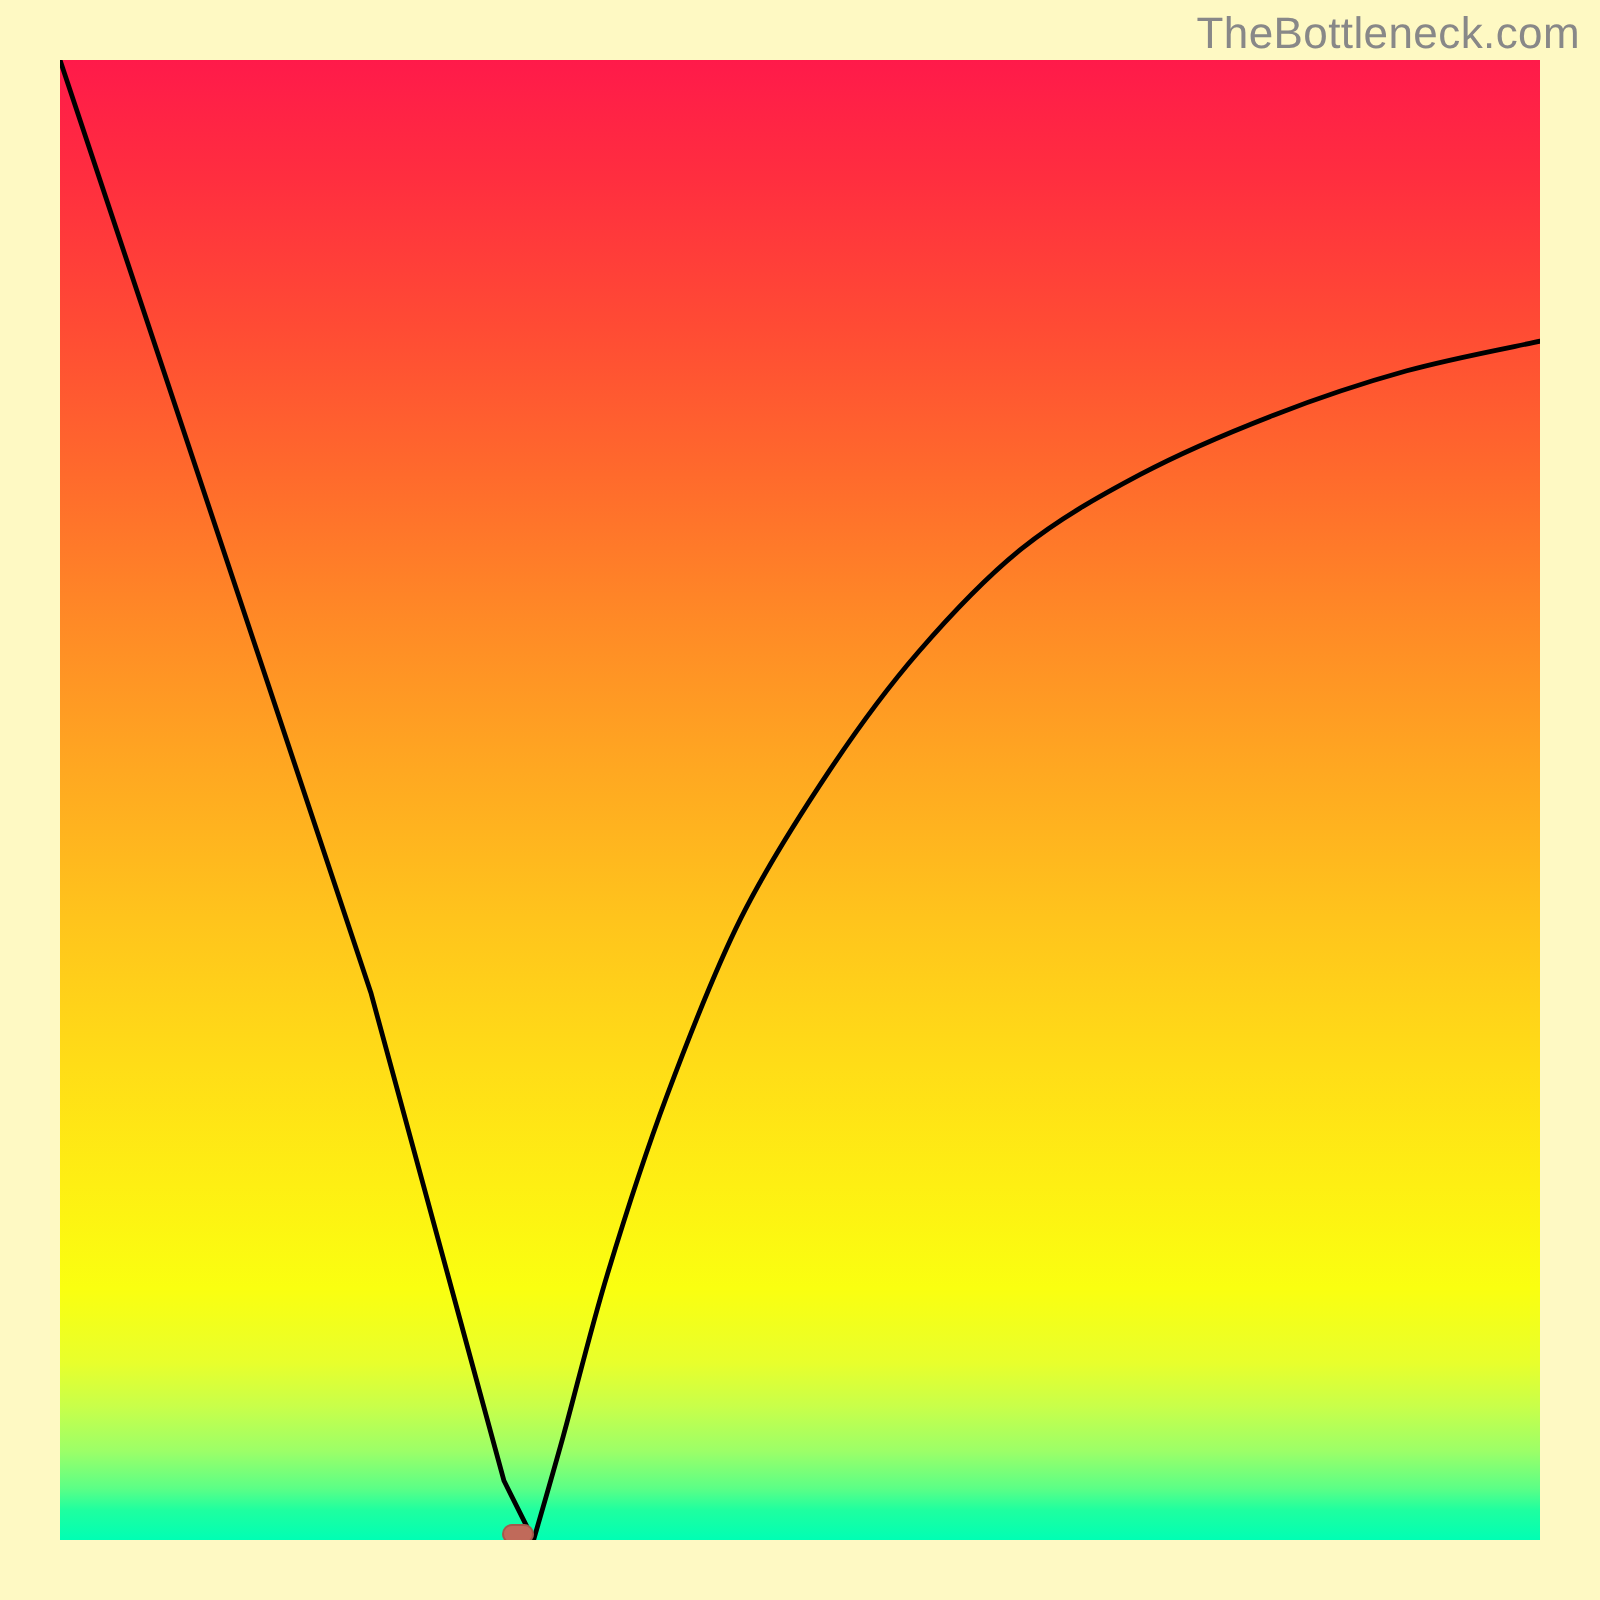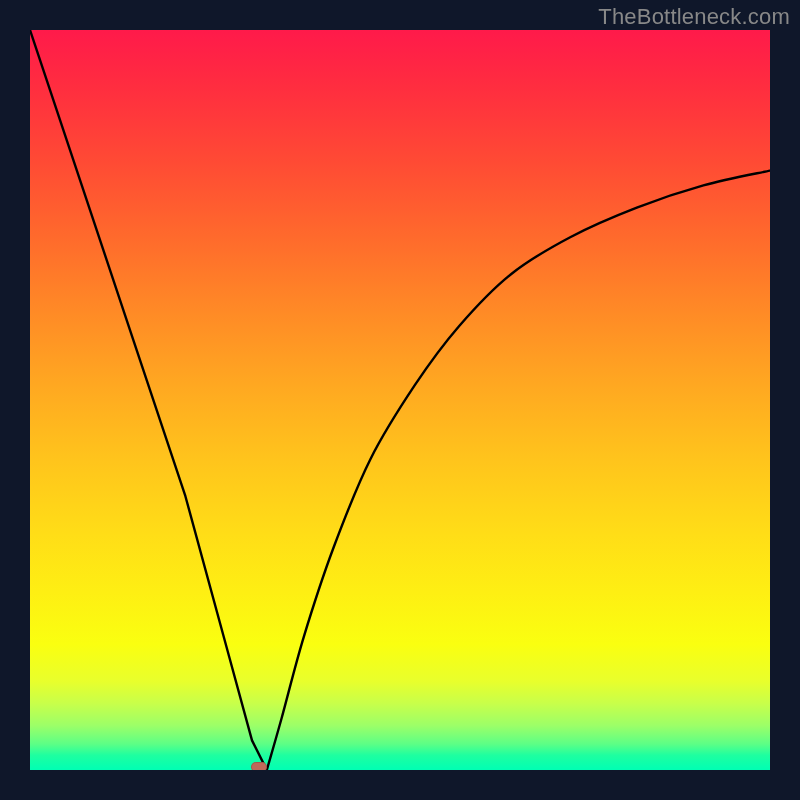--- a/index.html
+++ b/index.html
@@ -6,21 +6,21 @@
     margin: 0;
     padding: 0;
     width: 800px;
     height: 800px;
     overflow: hidden;
     font-family: Arial, Helvetica, sans-serif;
   }
   .frame {
     width: 800px;
     height: 800px;
-    background: #0f172a;
+    background: #fef9c3;
     position: relative;
     box-sizing: border-box;
   }
   .plot {
     position: absolute;
     left: 30px;
     top: 30px;
     width: 740px;
     height: 740px;
     overflow: hidden;

